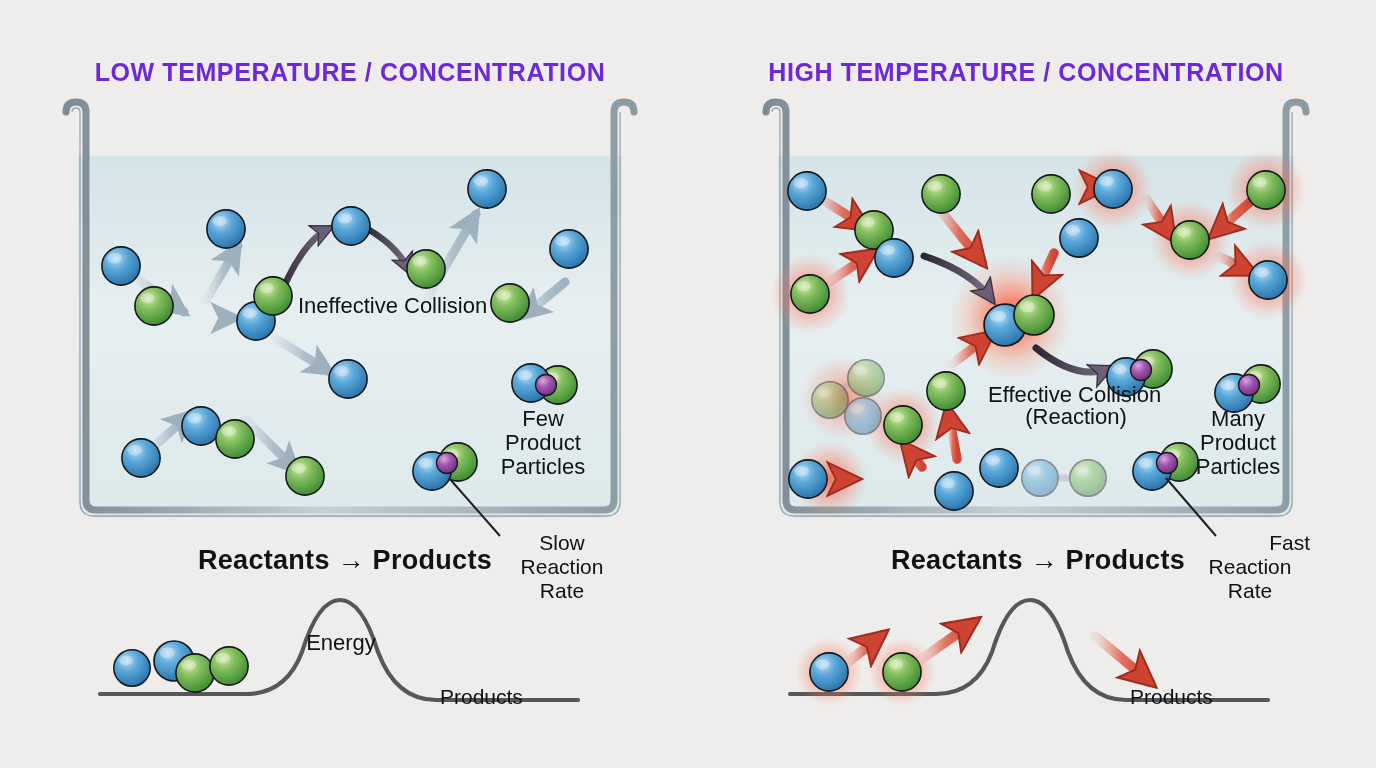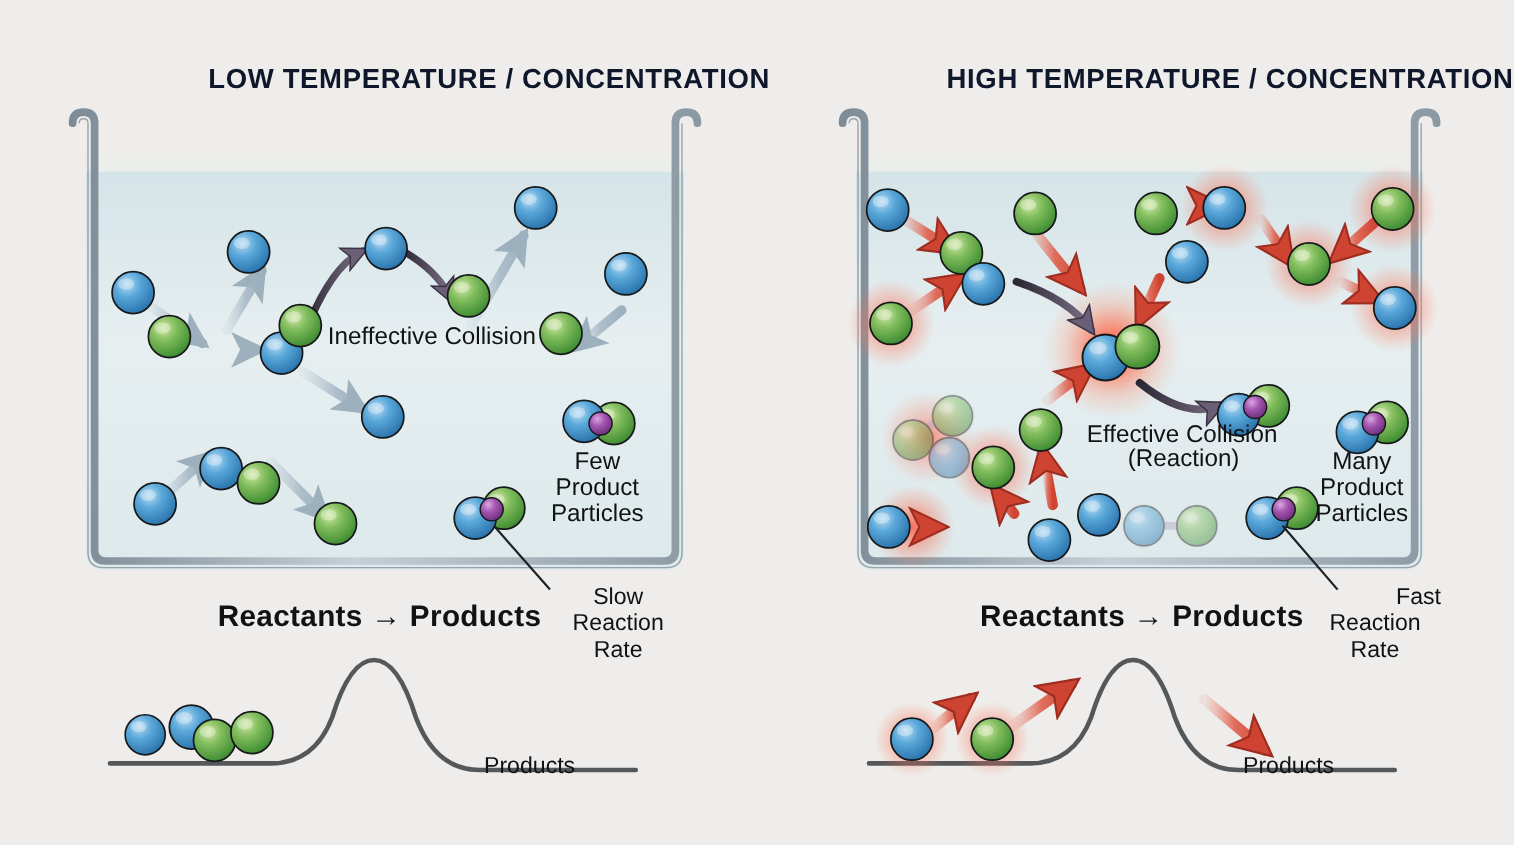--- a/index.html
+++ b/index.html
@@ -10,23 +10,23 @@
     position:relative;
   }
   .stage{position:absolute;inset:0;width:1376px;height:768px;}
   svg.layer{position:absolute;left:0;top:0;width:1376px;height:768px;}
 
   .panel-title{
     position:absolute;
     font-size:25px;
     font-weight:700;
     letter-spacing:0.6px;
-    color:#0f172a;
+    color:#6d28d9;
     white-space:nowrap;
-    text-align:right;
+    text-align:center;
   }
   .label{
     position:absolute;
     color:#111214;
     white-space:nowrap;
     text-align:center;
     line-height:1.18;
   }
   .label-collision{font-size:22px;}
   .label-product{font-size:22px;}
@@ -301,20 +301,21 @@
   <div class="label label-product" style="left:465px;top:406px;width:156px;">Few</div>
   <div class="label label-product" style="left:465px;top:430px;width:156px;">Product</div>
   <div class="label label-product" style="left:465px;top:454px;width:156px;">Particles</div>
 
   <div class="label label-rate" style="left:502px;top:531px;width:120px;">Slow</div>
   <div class="label label-rate" style="left:502px;top:555px;width:120px;">Reaction</div>
   <div class="label label-rate" style="left:502px;top:579px;width:120px;">Rate</div>
 
   <div class="label label-eq" style="left:130px;top:545px;width:430px;">Reactants → Products</div>
 
+  <div class="label label-barrier" style="left:248px;top:630px;width:186px;">Energy</div>
 
   <div class="label label-products-axis" style="left:440px;top:685px;width:170px;text-align:left;">Products</div>
 
   <div class="label label-collision" style="left:988px;top:382px;width:0;text-align:left;">Effective Collision</div>
   <div class="label label-collision" style="left:988px;top:404px;width:176px;">(Reaction)</div>
 
   <div class="label label-product" style="left:1160px;top:406px;width:156px;">Many</div>
   <div class="label label-product" style="left:1160px;top:430px;width:156px;">Product</div>
   <div class="label label-product" style="left:1160px;top:454px;width:156px;">Particles</div>
 

